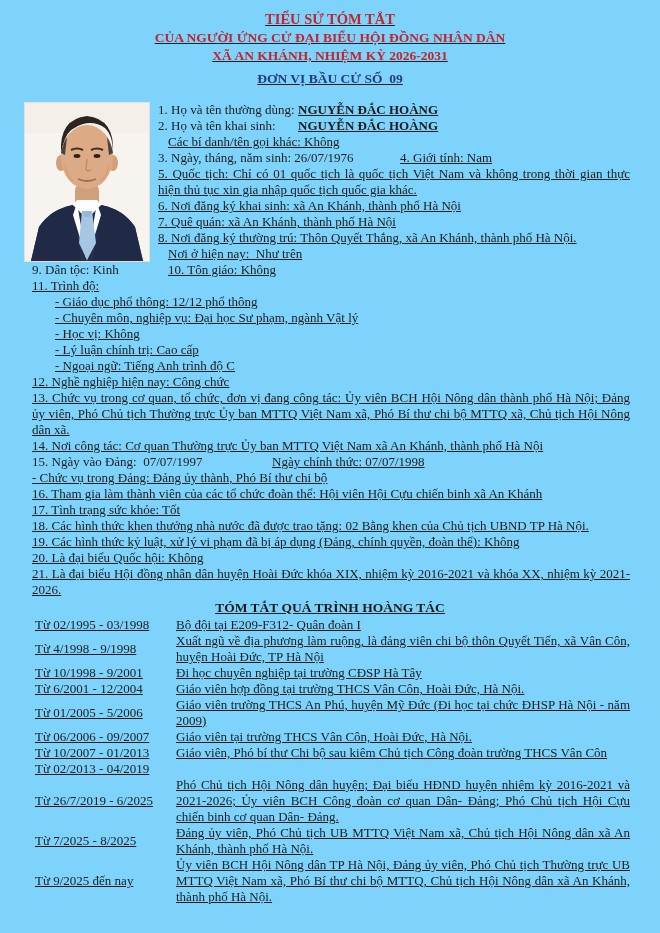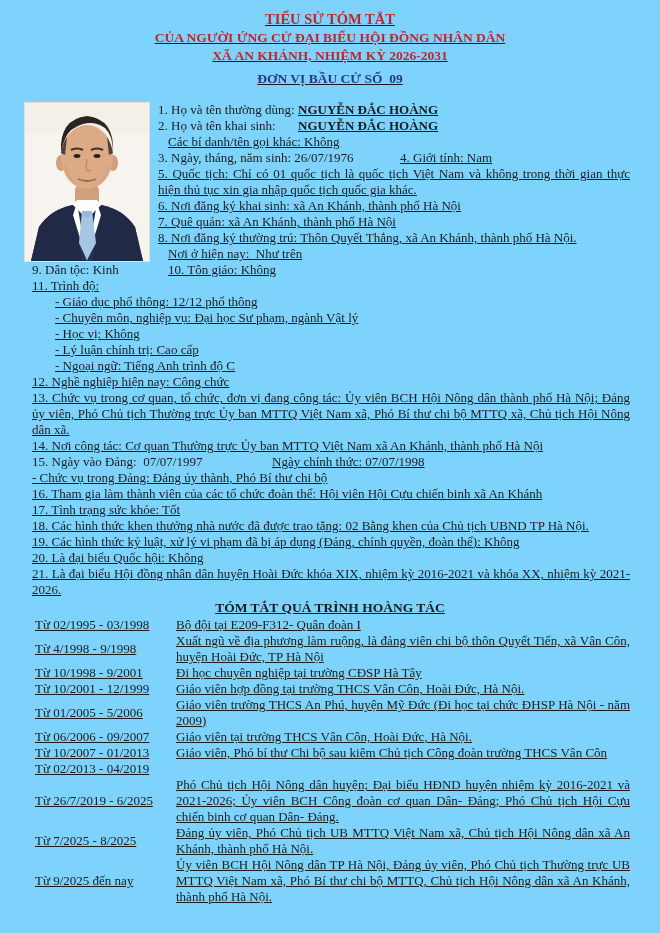--- a/index.html
+++ b/index.html
@@ -139,21 +139,21 @@
       </div>
     <div class="career-row">
         <div class="career-period">Từ 4/1998 - 9/1998</div>
         <div class="career-detail">Xuất ngũ về địa phương làm ruộng, là đảng viên chi bộ thôn Quyết Tiến, xã Vân Côn, huyện Hoài Đức, TP Hà Nội</div>
       </div>
     <div class="career-row">
         <div class="career-period">Từ 10/1998 - 9/2001</div>
         <div class="career-detail">Đi học chuyên nghiệp tại trường CĐSP Hà Tây</div>
       </div>
     <div class="career-row">
-        <div class="career-period">Từ 10/2001 - 12/1999</div>
+        <div class="career-period">Từ 6/2001 - 12/2004</div>
         <div class="career-detail">Giáo viên hợp đồng tại trường THCS Vân Côn, Hoài Đức, Hà Nội.</div>
       </div>
     <div class="career-row">
         <div class="career-period">Từ 01/2005 - 5/2006</div>
         <div class="career-detail">Giáo viên trường THCS An Phú, huyện Mỹ Đức (Đi học tại chức ĐHSP Hà Nội - năm 2009)</div>
       </div>
     <div class="career-row">
         <div class="career-period">Từ 06/2006 - 09/2007</div>
         <div class="career-detail">Giáo viên tại trường THCS Vân Côn, Hoài Đức, Hà Nội.</div>
       </div>

